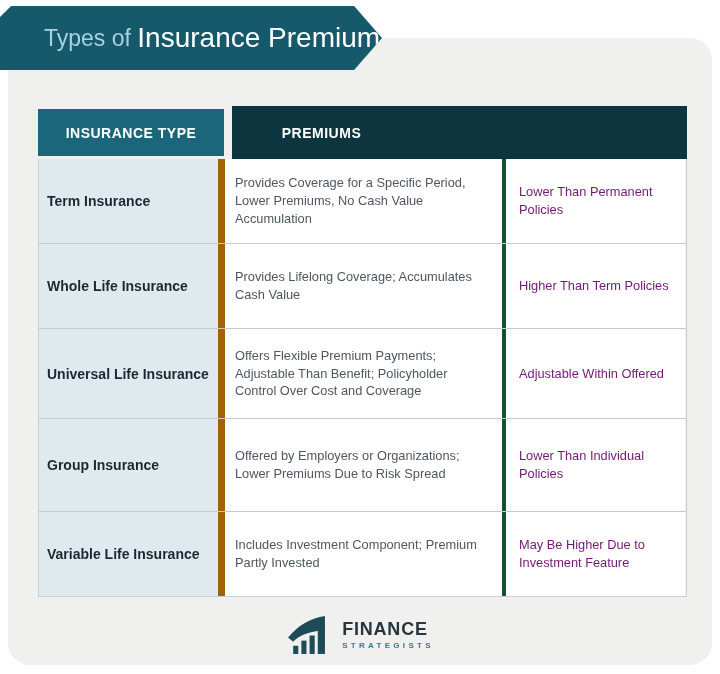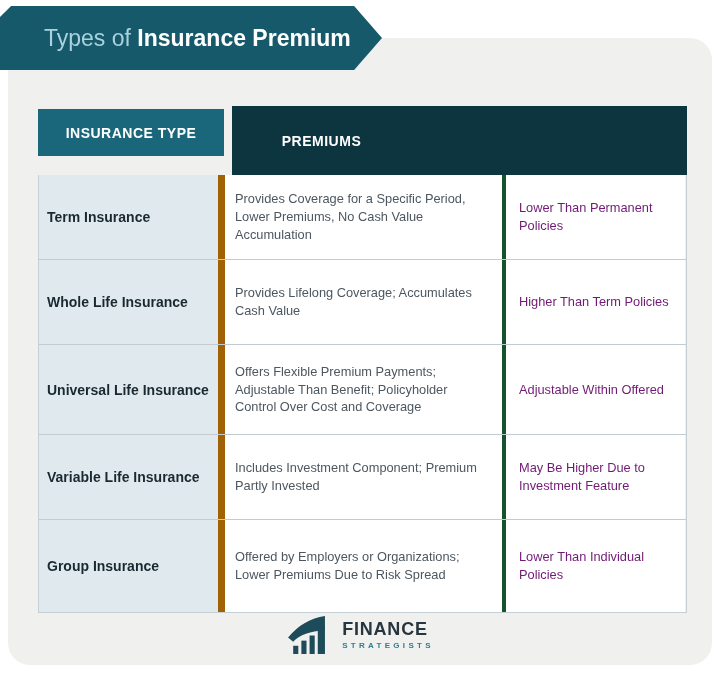--- a/index.html
+++ b/index.html
@@ -32,33 +32,33 @@
     z-index: 3;
   }
   .banner .t-light {
     color: #a9d2de;
     font-size: 23px;
     font-weight: 400;
     white-space: pre;
   }
   .banner .t-bold {
     color: #ffffff;
-    font-size: 23px;
-    font-weight: 700;
+    font-size: 28px;
+    font-weight: 400;
   }
   
   .table {
     position: absolute;
     left: 38px; top: 106px;
     width: 649px;
     z-index: 2;
   }
   .thead {
     display: flex;
-    height: 69px;
+    height: 53px;
   }
   .th-type {
     width: 186px;
     height: 47px;
     margin-top: 3px;
     background: #1a677b;
     color: #ffffff;
     font-size: 14px;
     font-weight: 700;
     letter-spacing: 0.5px;
@@ -181,29 +181,29 @@
     <div class="row r2">
       <div class="c-type">Whole Life Insurance</div>
       <div class="c-desc">Provides Lifelong Coverage; Accumulates Cash Value</div>
       <div class="c-prem">Higher Than Term Policies</div>
     </div>
     <div class="row r3">
       <div class="c-type">Universal Life Insurance</div>
       <div class="c-desc">Offers Flexible Premium Payments; Adjustable Than Benefit; Policyholder Control Over Cost and Coverage</div>
       <div class="c-prem">Adjustable Within Offered</div>
     </div>
+    <div class="row r5">
+      <div class="c-type">Group Insurance</div>
+      <div class="c-desc">Offered by Employers or Organizations; Lower Premiums Due to Risk Spread</div>
+      <div class="c-prem">Lower Than Individual Policies</div>
+    </div>
     <div class="row r4">
       <div class="c-type">Variable Life Insurance</div>
       <div class="c-desc">Includes Investment Component; Premium Partly Invested</div>
       <div class="c-prem">May Be Higher Due to Investment Feature</div>
-    </div>
-    <div class="row r5">
-      <div class="c-type">Group Insurance</div>
-      <div class="c-desc">Offered by Employers or Organizations; Lower Premiums Due to Risk Spread</div>
-      <div class="c-prem">Lower Than Individual Policies</div>
     </div>
   </div>
 </div>
 
 <div class="footer">
   <svg class="logo-mark" viewBox="0 0 40 40" xmlns="http://www.w3.org/2000/svg">
     <path d="M2 23 C12 11 24 4 38 2 L38 16 C26 16 13 20 7 27 Z" fill="#1d4b59"></path>
     <rect x="7" y="31" width="5" height="8" fill="#1d4b59"></rect>
     <rect x="15" y="26" width="5" height="13" fill="#1d4b59"></rect>
     <rect x="23" y="21" width="5" height="18" fill="#1d4b59"></rect>

